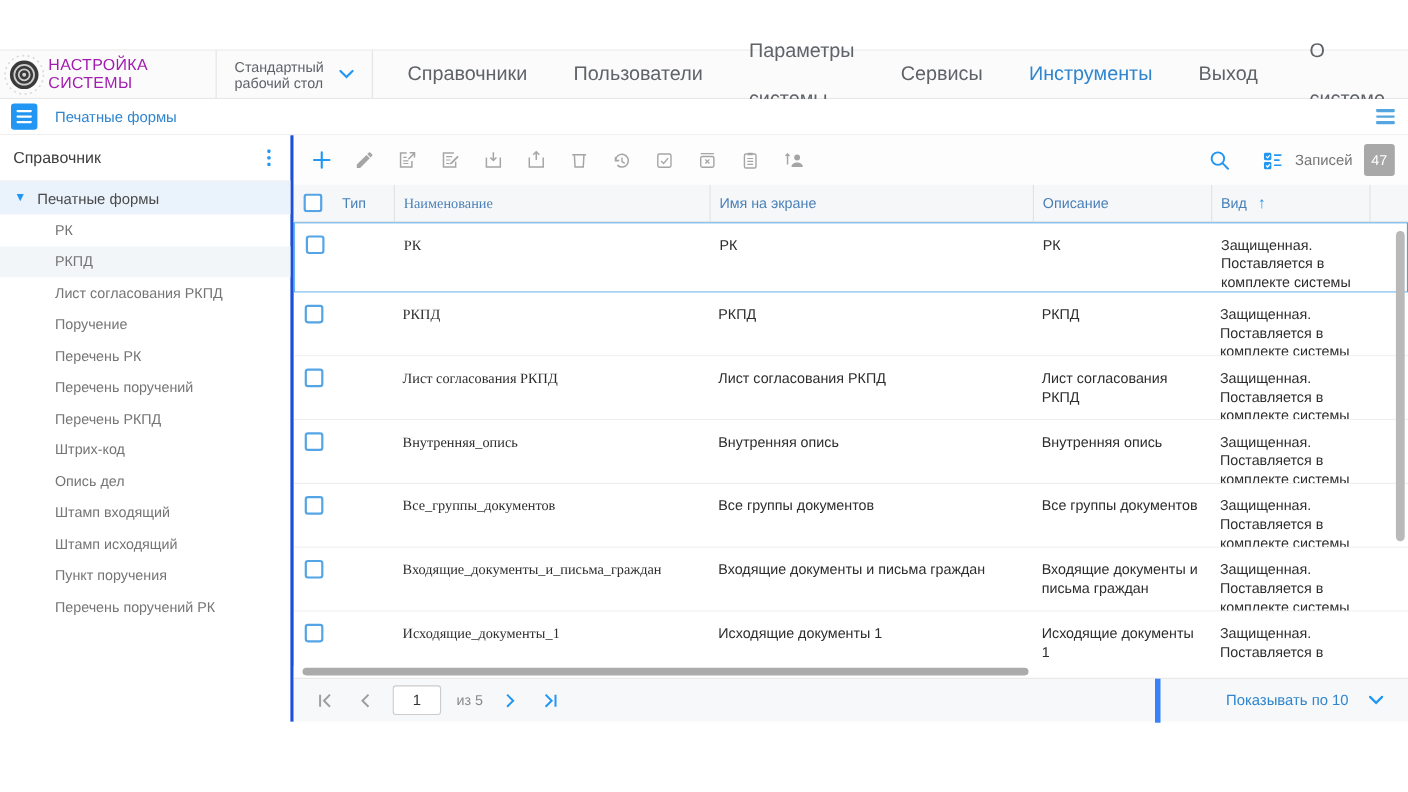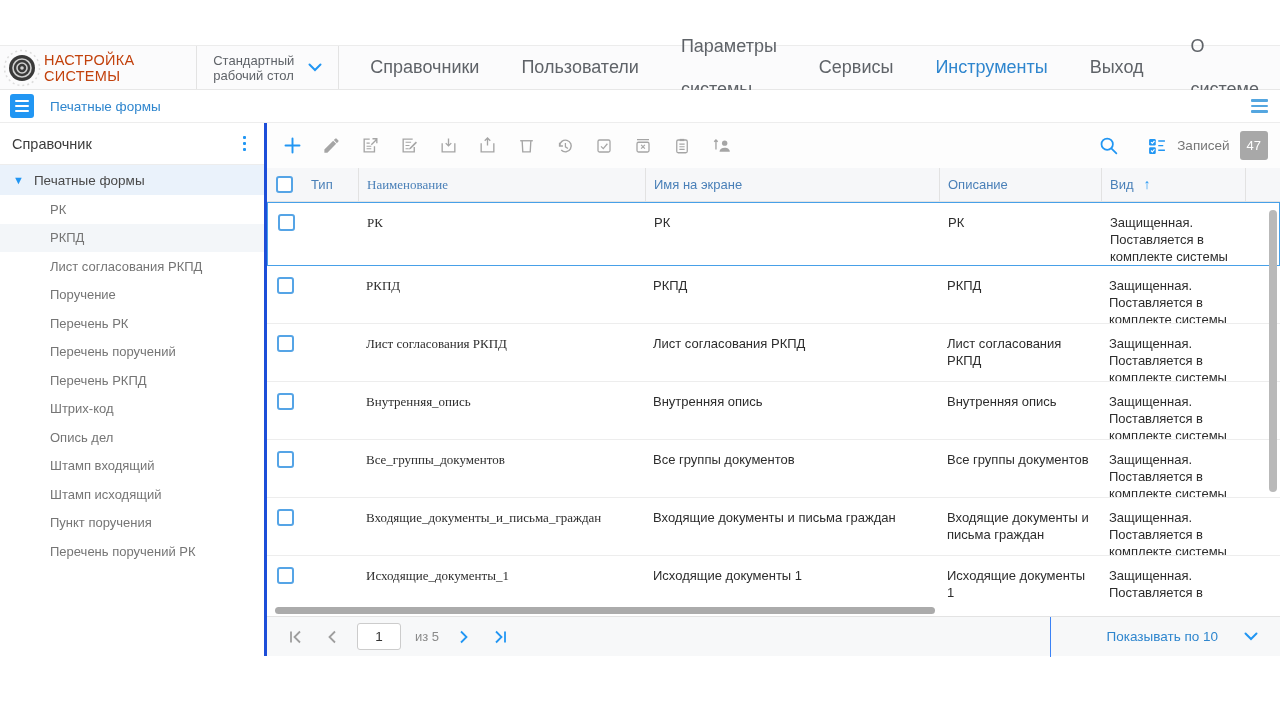--- a/index.html
+++ b/index.html
@@ -5,21 +5,21 @@
   * { margin:0; padding:0; box-sizing:border-box; }
   html,body { background:#fff; }
   body { font-family:"Liberation Sans","DejaVu Sans",sans-serif; color:#2d2d2d; }
   .stage { position:relative; width:1280px; height:720px; background:#fff; overflow:hidden; }
 
   
   .topbar { position:absolute; top:45px; left:0; width:1280px; height:45px;
     background:#fbfbfc; border-top:1px solid #ececec; border-bottom:1px solid #e7e7e7;
     display:flex; align-items:center; }
   .logo-wrap { width:56px; display:flex; justify-content:center; align-items:center; }
-  .app-title { font-size:14.5px; color:#c2410c; letter-spacing:.3px; padding-right:18px; }
+  .app-title { font-size:14.5px; color:#a21caf; letter-spacing:.3px; padding-right:18px; }
   .desk-sel { height:100%; display:flex; align-items:center; gap:14px;
     border-left:1px solid #e3e3e3; border-right:1px solid #e3e3e3; padding:0 16px; cursor:pointer; }
   .desk-sel .lbl { font-size:13px; color:#5f6368; line-height:15px; }
   .mainmenu { display:flex; align-items:center; height:100%; margin-left:10px; flex:1; }
   .mitem { font-size:18px; color:#5f6368; padding:0 21px; cursor:pointer; line-height:43px; }
   .mitem.active { color:#2f86ce; }
   .mitem.exit { margin-left:auto; padding-right:26px; }
 
   
   .crumbbar { position:absolute; top:90px; left:0; width:1280px; height:33px; background:#fff;
@@ -89,22 +89,22 @@
   .hscroll { position:absolute; left:8px; top:2px; width:660px; height:7px; background:#ababab; border-radius:4px; }
 
   
   .pagebar { height:40px; background:#f7f8f9; border-top:1px solid #e3e3e3;
     display:flex; align-items:center; }
   .pager { display:flex; align-items:center; gap:14px; padding-left:18px; }
   .pbtn { display:flex; align-items:center; justify-content:center; width:22px; height:22px; cursor:pointer; }
   .page-input { width:44px; height:27px; border:1px solid #ccc; border-radius:3px; background:#fff;
     text-align:center; font-size:13.5px; color:#333; font-family:inherit; }
   .of-label { font-size:13px; color:#8a8a8a; }
-  .psize { margin-left:auto; height:40px; width:230px; border-left:1px solid #3b82f6;
-    display:flex; align-items:center; justify-content:flex-end; gap:26px; padding-right:22px; cursor:pointer; }
+  .psize { margin-left:auto; height:40px; width:230px; border-left:5px solid #3b82f6;
+    display:flex; align-items:center; justify-content:flex-end; gap:18px; padding-right:22px; cursor:pointer; }
   .psize .lbl { font-size:13.5px; color:#2f86ce; }
 
   svg { display:block; }
 </style>
 </head>
 <body>
 
 <div class="stage">
 
   <div class="topbar">

